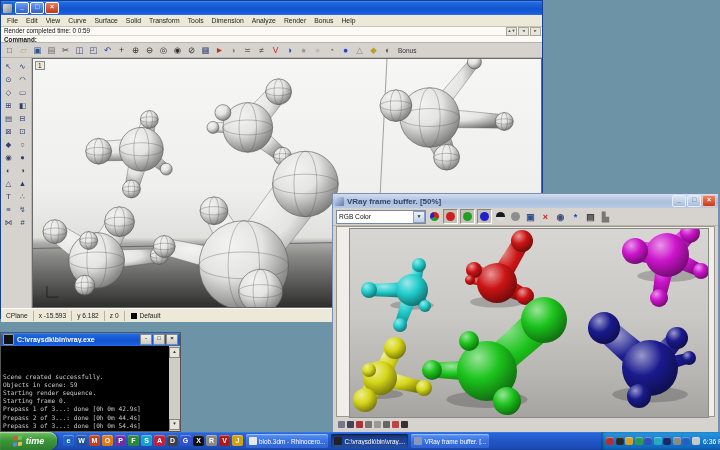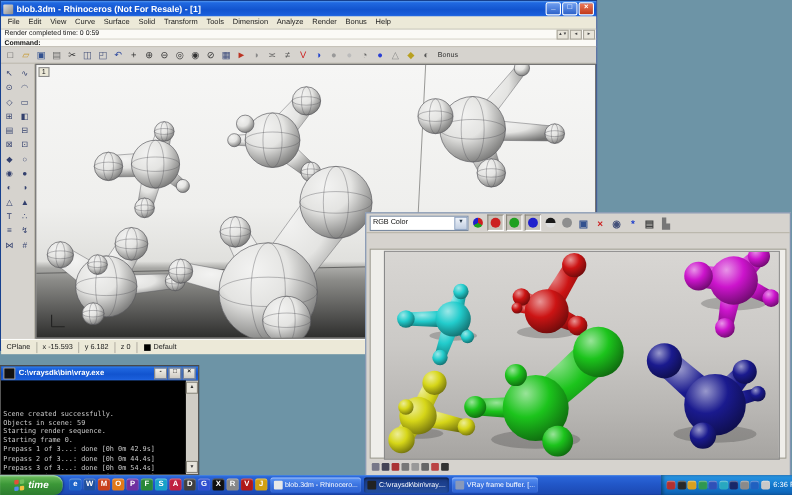--- a/index.html
+++ b/index.html
@@ -113,21 +113,20 @@
     box-shadow:inset 2px 0 3px rgba(0,0,0,.35);display:flex;align-items:center;gap:1.5px;padding-left:5px;box-sizing:border-box;}
   .tray-ic{width:8px;height:8px;border-radius:2px;flex:0 0 auto;box-shadow:inset 0 1px 1px rgba(255,255,255,.4);}
   #clock{color:#fff;font-size:6.8px;margin-left:2px;white-space:nowrap;}
 </style>
 </head>
 <body>
 
 <div id="rhino" class="win">
   <div class="titlebar">
     <span class="app-ico" style="background:linear-gradient(135deg,#dedede,#8a8a8a)"></span>
-    <span class="t-label">blob.3dm - Rhinoceros (Not For Resale) - [1]</span>
     <span class="tbtns">
       <span class="tbtn">_</span>
       <span class="tbtn">□</span>
       <span class="tbtn close">×</span>
     </span>
   </div>
   <div id="rhino-menu">
 
   <span class="menu-item">File</span>
       <span class="menu-item">Edit</span>
@@ -370,20 +369,29 @@
 
     <span class="st-toggle">Snap</span>
         <span class="st-toggle">Ortho</span>
         <span class="st-toggle active">Planar</span>
         <span class="st-toggle">Osnap</span>
       </span>
   </div>
 </div>
 
 <div id="vfb" class="win">
+  <div class="titlebar">
+    <span class="app-ico" style="background:linear-gradient(135deg,#cdd9ec,#5a7ab0)"></span>
+    <span class="t-label">VRay frame buffer. [50%]</span>
+    <span class="tbtns">
+      <span class="tbtn">_</span>
+      <span class="tbtn">□</span>
+      <span class="tbtn close">×</span>
+    </span>
+  </div>
   <div id="vfb-toolbar">
     <span id="vfb-combo">
       <span class="cb-label">RGB Color</span>
       <span class="cb-arrow">▼</span>
     </span>
     <span class="vfb-ic">
         <span class="dot" id="rgb-dot" style="background: conic-gradient(rgb(204, 32, 32) 0deg, rgb(204, 32, 32) 33%, rgb(32, 160, 32) 33%, rgb(32, 160, 32) 66%, rgb(32, 32, 204) 66%, rgb(32, 32, 204) 100%);"></span>
       </span>
     <span class="vfb-ic pressed">
         <span class="dot" id="red-dot" style="background: rgb(204, 32, 32);"></span>

